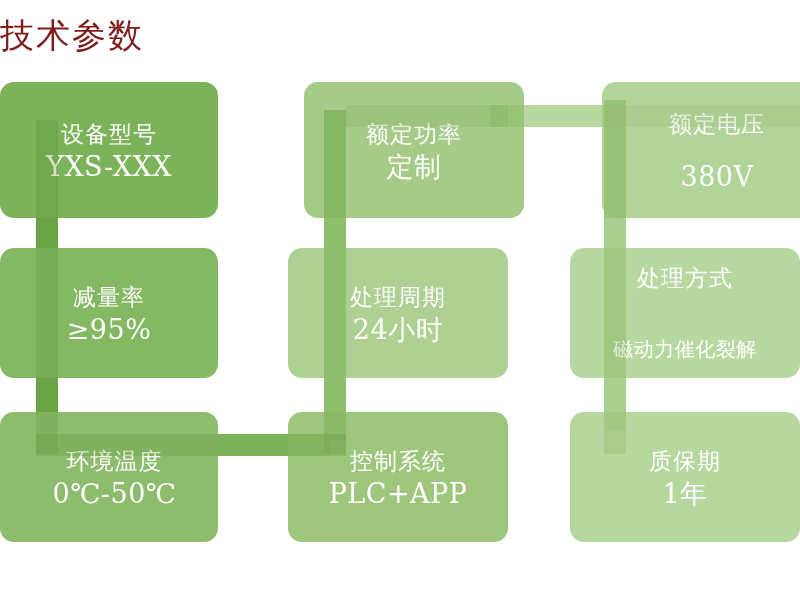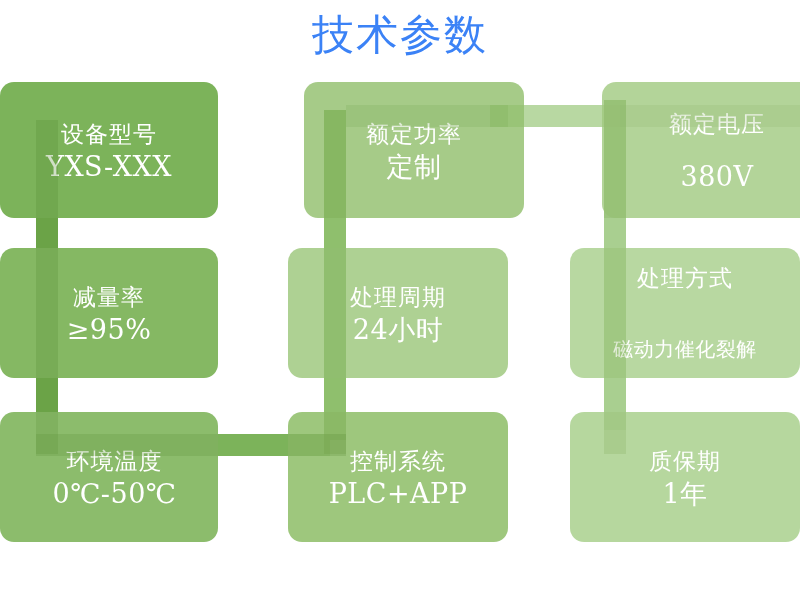--- a/index.html
+++ b/index.html
@@ -15,24 +15,23 @@
     overflow: hidden;
     font-family: "DejaVu Serif", "Liberation Serif", serif;
   }
 
   
   .title {
     position: absolute;
     left: 0;
     top: 12px;
     width: 800px;
-    text-align: center;
-    font-size: 42px;
+    font-size: 34px;
     line-height: 46px;
-    color: #3b82f6;
+    color: #7f1d1d;
     letter-spacing: 2px;
     font-family: "DejaVu Sans", "Liberation Sans", sans-serif;
     font-weight: 400;
     white-space: nowrap;
   }
 
   
   .diagram {
     position: absolute;
     left: 0;

